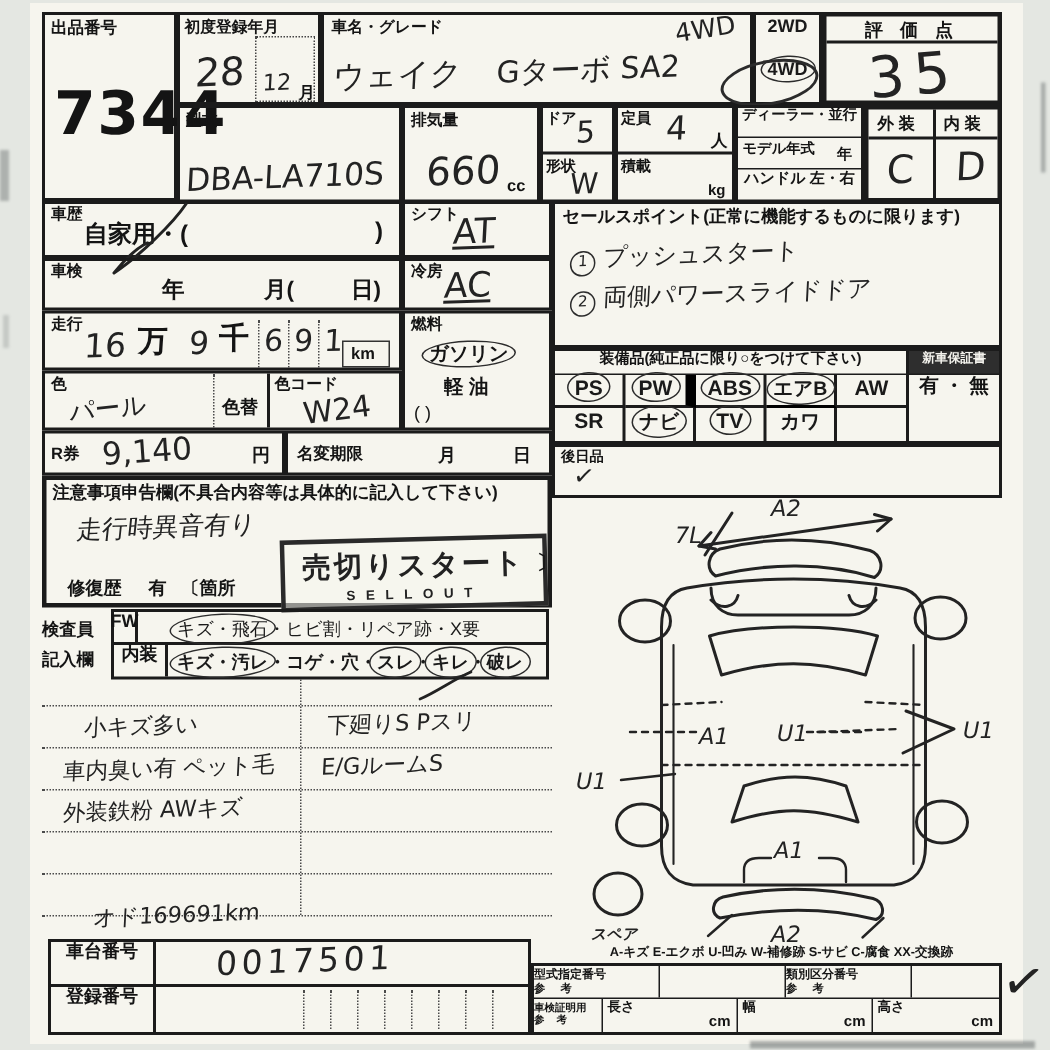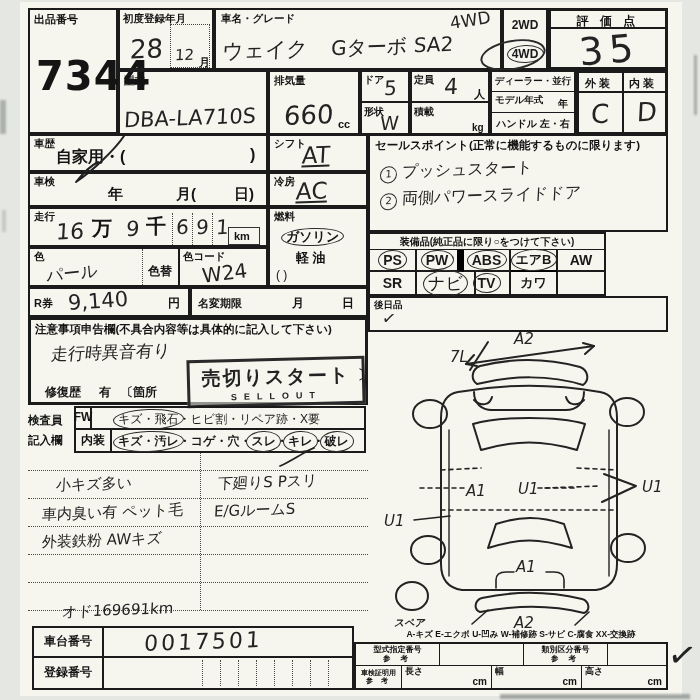--- a/index.html
+++ b/index.html
@@ -12,21 +12,21 @@
   .P{position:absolute;font-weight:700;color:#141414;white-space:nowrap;line-height:1.1}
   .H{position:absolute;font-family:"DejaVu Sans",sans-serif;color:#232323;white-space:nowrap;line-height:1;transform:rotate(-2deg) skewX(-5deg)}
   .dh{position:absolute;border-top:1.6px dotted #4a4a4a;height:0}
   .dv{position:absolute;border-left:1.6px dotted #4a4a4a;width:0}
   .c-ell{position:relative;display:inline-block}
   .c-ell::after{content:"";position:absolute;left:-5px;right:-5px;top:-2px;bottom:-2px;border:1.8px solid #2c2c2c;border-radius:50%;transform:rotate(-2deg);pointer-events:none}
   .cnum{display:inline-flex;align-items:center;justify-content:center;width:15px;height:15px;border:1.6px solid #2c2c2c;border-radius:50%;font-size:10px;margin-right:5px}
   .stamp{position:absolute;border:3px solid #2a2a2a;display:flex;flex-direction:column;align-items:center;justify-content:center;transform:rotate(-1.5deg);background:rgba(246,245,238,.55)}
   .stamp .t1{font-size:19px;font-weight:900;letter-spacing:2px;color:#222}
   .stamp .t2{font-size:9px;font-weight:700;letter-spacing:7px;color:#222;margin-top:1px}
-  .cell{position:absolute;box-sizing:border-box;display:flex;align-items:center;justify-content:center}
+  .cell{position:absolute;box-sizing:border-box;display:flex;align-items:flex-start;justify-content:center}
   .smudge{position:absolute;background:#6b7070;opacity:.45;filter:blur(1.2px)}
   svg text{font-family:"DejaVu Sans",sans-serif;font-style:italic;fill:#232323;stroke:none}
 </style>
 </head>
 <body>
 
 <div class="wrap">
   <div class="paper" style="left:20px;top:2px;width:662px;height:694px"></div>
 
   <div class="smudge" style="left:0;top:100px;width:6px;height:34px"></div>
@@ -215,32 +215,40 @@
       </div>
     <div class="cell" style="left:141px;top:16px;width:47px;height:22px;border-right:2px solid #1b1b1b;border-bottom:2px solid #000000;font-weight:700;font-size:13px">
         <span class="c-ell">エアB</span>
       </div>
     <div class="cell" style="left:188px;top:16px;width:46px;height:22px;border-bottom:2px solid #1b1b1b;font-weight:700;font-size:14px">
         <span>AW</span>
       </div>
     <div class="cell" style="left:0;top:38px;width:47px;height:22px;border-right:2px solid #1b1b1b;font-weight:700;font-size:14px">
         <span>SR</span>
       </div>
-    <div class="cell" style="left:47px;top:38px;width:59px;height:22px;border-right:2px solid #1b1b1b;font-weight:400;font-size:17px">
+    <div class="cell" style="left:47px;top:38px;width:47px;height:22px;border-right:2px solid #1b1b1b;font-weight:700;font-size:13px">
         <span class="c-ell">ナビ</span>
       </div>
     <div class="cell" style="left:94px;top:38px;width:47px;height:22px;border-right:2px solid #1b1b1b;font-weight:700;font-size:14px">
         <span class="c-ell">TV</span>
       </div>
     <div class="cell" style="left:141px;top:38px;width:47px;height:22px;border-right:2px solid #1b1b1b;font-weight:700;font-size:13px">
         <span>カワ</span>
       </div>
     <div class="cell" style="left:188px;top:38px;width:46px;height:22px;font-weight:700;font-size:13px">
         <span></span>
       </div>
+  </div>
+  <div class="b" style="left:604px;top:232px;width:64px;height:64px">
+    <div class="cell" style="left:0;top:0;width:60px;height:16px;border-bottom:1.5px solid #1b1b1b;background:#2e2e2e">
+      <span class="P" style="position:static;font-size:8.5px;color:#f3f2ec">新車保証書</span>
+    </div>
+    <div class="cell" style="left:0;top:16px;width:60px;height:44px">
+      <span class="P" style="position:static;font-size:13px">有 ・ 無</span>
+    </div>
   </div>
   <div class="b" style="left:368px;top:296px;width:300px;height:36px">
     <span class="L" style="left:4px;top:2px;font-size:9.5px">後日品</span>
     <span class="H" style="left:12px;top:12px;font-size:17px;transform:rotate(8deg)">✓</span>
   </div>
 
   <div class="b" style="left:28px;top:317px;width:340px;height:88px;border-width:3px">
     <span class="L" style="left:4px;top:3px;font-size:11.5px">注意事項申告欄(不具合内容等は具体的に記入して下さい)</span>
     <span class="H" style="left:20px;top:24px;font-size:17px;transform:rotate(-2deg) skewX(-8deg)">走行時異音有り</span>
     <div class="stamp" style="left:156px;top:38px;width:172px;height:42px">

